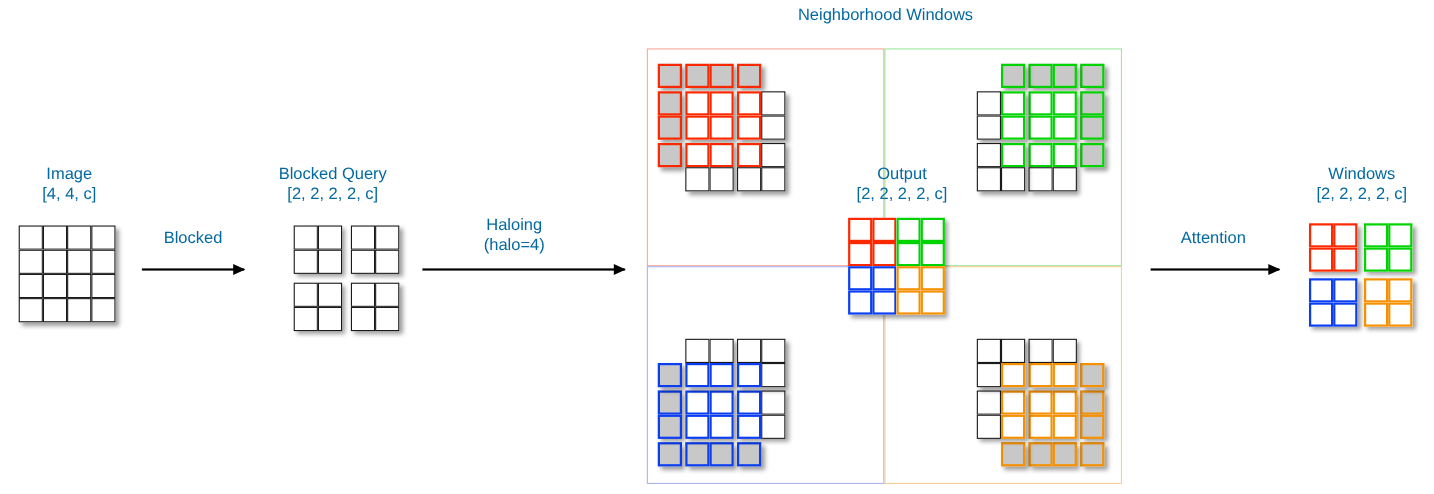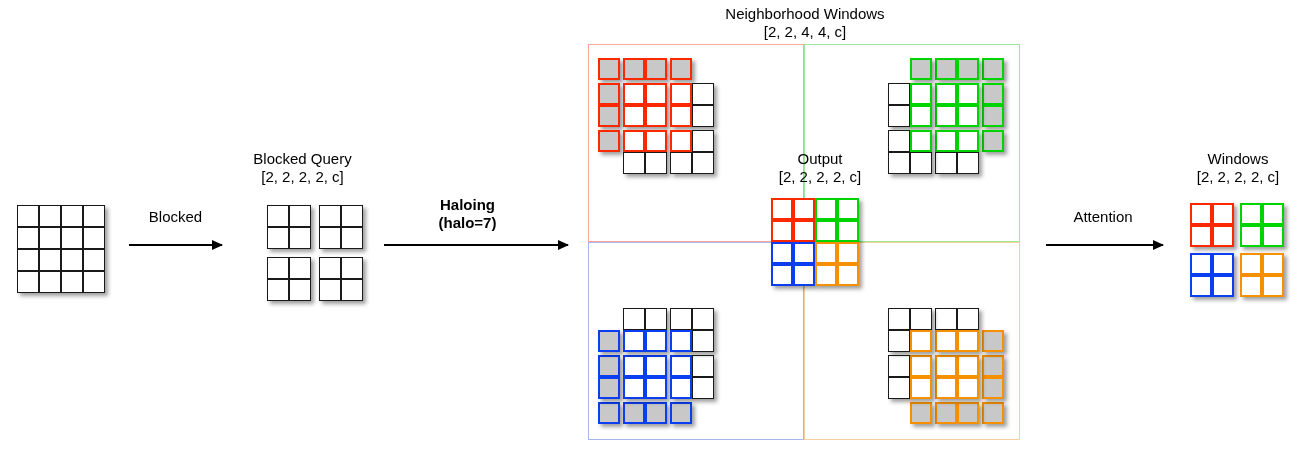--- a/index.html
+++ b/index.html
@@ -4,21 +4,21 @@
 <style>
   html,body{margin:0;padding:0;background:#ffffff;}
   body{
     width:1304px;height:449px;position:relative;overflow:hidden;
     font-family:"Liberation Sans","DejaVu Sans",sans-serif;
     color:#000;
   }
   .stage{position:absolute;left:0;top:0;width:1304px;height:449px;}
 
   
-  .lbl{position:absolute;text-align:center;font-size:15px;line-height:18px;color:#000000;white-space:nowrap;}
+  .lbl{position:absolute;text-align:center;font-size:15px;line-height:18px;color:#0369a1;white-space:nowrap;}
   .lbl .l2{display:block;}
 
   
   .arrow{position:absolute;height:2px;background:#000;}
   .arrow::after{
     content:"";position:absolute;right:-1px;top:-4px;
     width:0;height:0;border-left:11px solid #000;
     border-top:5px solid transparent;border-bottom:5px solid transparent;
   }
 
@@ -41,20 +41,24 @@
   .q-red{border:1px solid #f7a898;}
   .q-green{border:1px solid #9de89d;}
   .q-blue{border:1px solid #a8b5ef;}
   .q-orange{border:1px solid #f5cf9b;}
 </style>
 </head>
 <body>
 
 <div class="stage">
 
+  <div class="lbl" style="left:8px;top:150px;width:110px;">
+    <span>Image</span>
+    <span class="l2">[4, 4, c]</span>
+  </div>
   <div class="tile k" id="t-image" style="left:17px;top:205px;width:88px;height:88px;">
       <div class="cell" style="border: 1.4px solid rgb(26, 26, 26); left: 0px; top: 0px; width: 22px; height: 22px;"></div>
       <div class="cell" style="border: 1.4px solid rgb(26, 26, 26); left: 22px; top: 0px; width: 22px; height: 22px;"></div>
       <div class="cell" style="border: 1.4px solid rgb(26, 26, 26); left: 44px; top: 0px; width: 22px; height: 22px;"></div>
       <div class="cell" style="border: 1.4px solid rgb(26, 26, 26); left: 66px; top: 0px; width: 22px; height: 22px;"></div>
       <div class="cell" style="border: 1.4px solid rgb(26, 26, 26); left: 0px; top: 22px; width: 22px; height: 22px;"></div>
       <div class="cell" style="border: 1.4px solid rgb(26, 26, 26); left: 22px; top: 22px; width: 22px; height: 22px;"></div>
       <div class="cell" style="border: 1.4px solid rgb(26, 26, 26); left: 44px; top: 22px; width: 22px; height: 22px;"></div>
       <div class="cell" style="border: 1.4px solid rgb(26, 26, 26); left: 66px; top: 22px; width: 22px; height: 22px;"></div>
       <div class="cell" style="border: 1.4px solid rgb(26, 26, 26); left: 0px; top: 44px; width: 22px; height: 22px;"></div>
@@ -96,29 +100,28 @@
         <div class="cell" style="left: 22px; top: 22px; width: 22px; height: 22px;"></div>
       </div>
       <div class="tile k" style="left: 319px; top: 257px; width: 44px; height: 44px;">
         <div class="cell" style="left: 0px; top: 0px; width: 22px; height: 22px;"></div>
         <div class="cell" style="left: 22px; top: 0px; width: 22px; height: 22px;"></div>
         <div class="cell" style="left: 0px; top: 22px; width: 22px; height: 22px;"></div>
         <div class="cell" style="left: 22px; top: 22px; width: 22px; height: 22px;"></div>
       </div>
     </div>
 
-  <div class="lbl" style="left:400px;top:196px;width:135px;font-weight:bold;">
+  <div class="lbl" style="left:400px;top:196px;width:135px;">
     <span>Haloing</span>
-    <span class="l2">(halo=7)</span>
+    <span class="l2">(halo=4)</span>
   </div>
   <div class="arrow" style="left:384px;top:244px;width:184px;"></div>
 
   <div class="lbl" style="left:655px;top:5px;width:300px;">
     <span>Neighborhood Windows</span>
-    <span class="l2">[2, 2, 4, 4, c]</span>
   </div>
 
   <div class="quad q-red" style="left:588px;top:44px;width:216px;height:198px;"></div>
   <div class="quad q-green" style="left:804px;top:44px;width:216px;height:198px;"></div>
   <div class="quad q-blue" style="left:588px;top:242px;width:216px;height:198px;"></div>
   <div class="quad q-orange" style="left:804px;top:242px;width:216px;height:198px;"></div>
 
   <div id="nw-holder">
       <div class="tile c-red gray" style="left: 598px; top: 58px; width: 22px; height: 22px;">
         <div class="cell" style="left: 0px; top: 0px; width: 22px; height: 22px;"></div>

